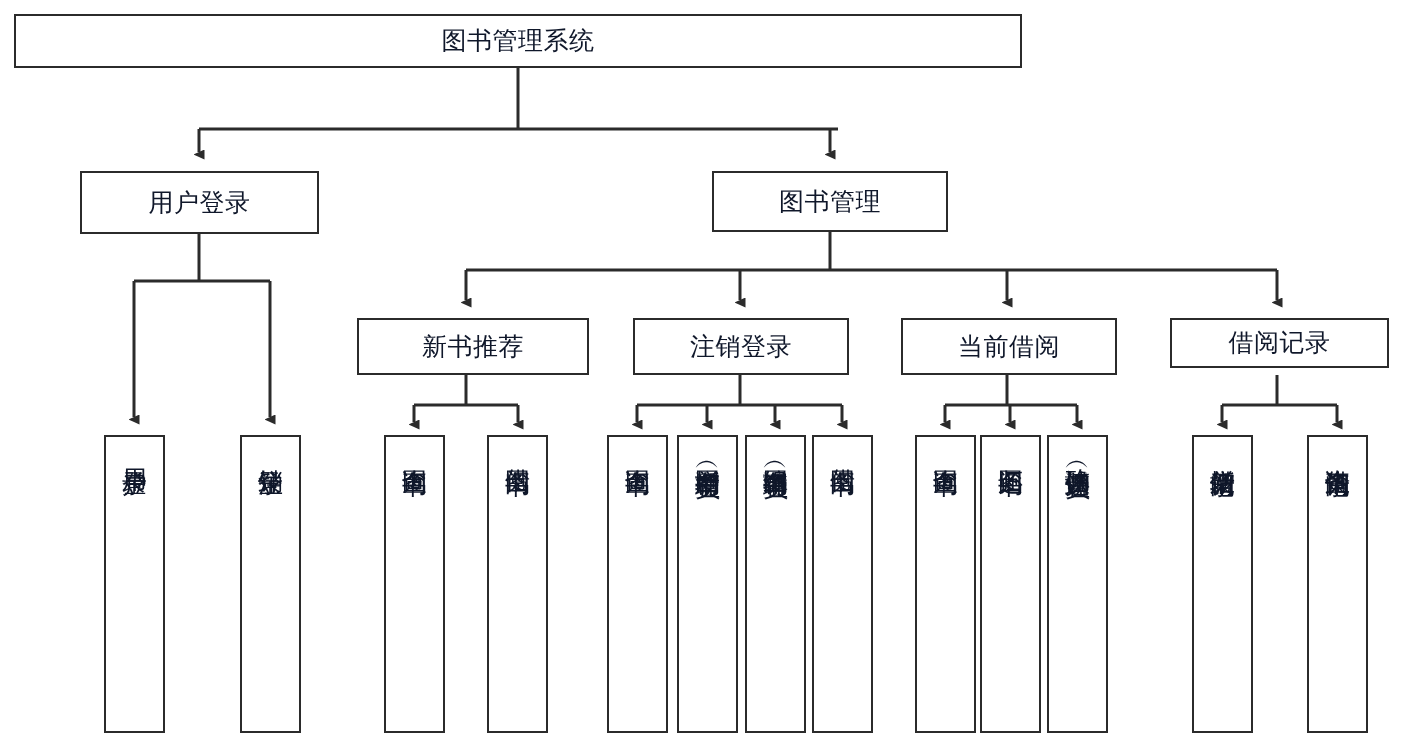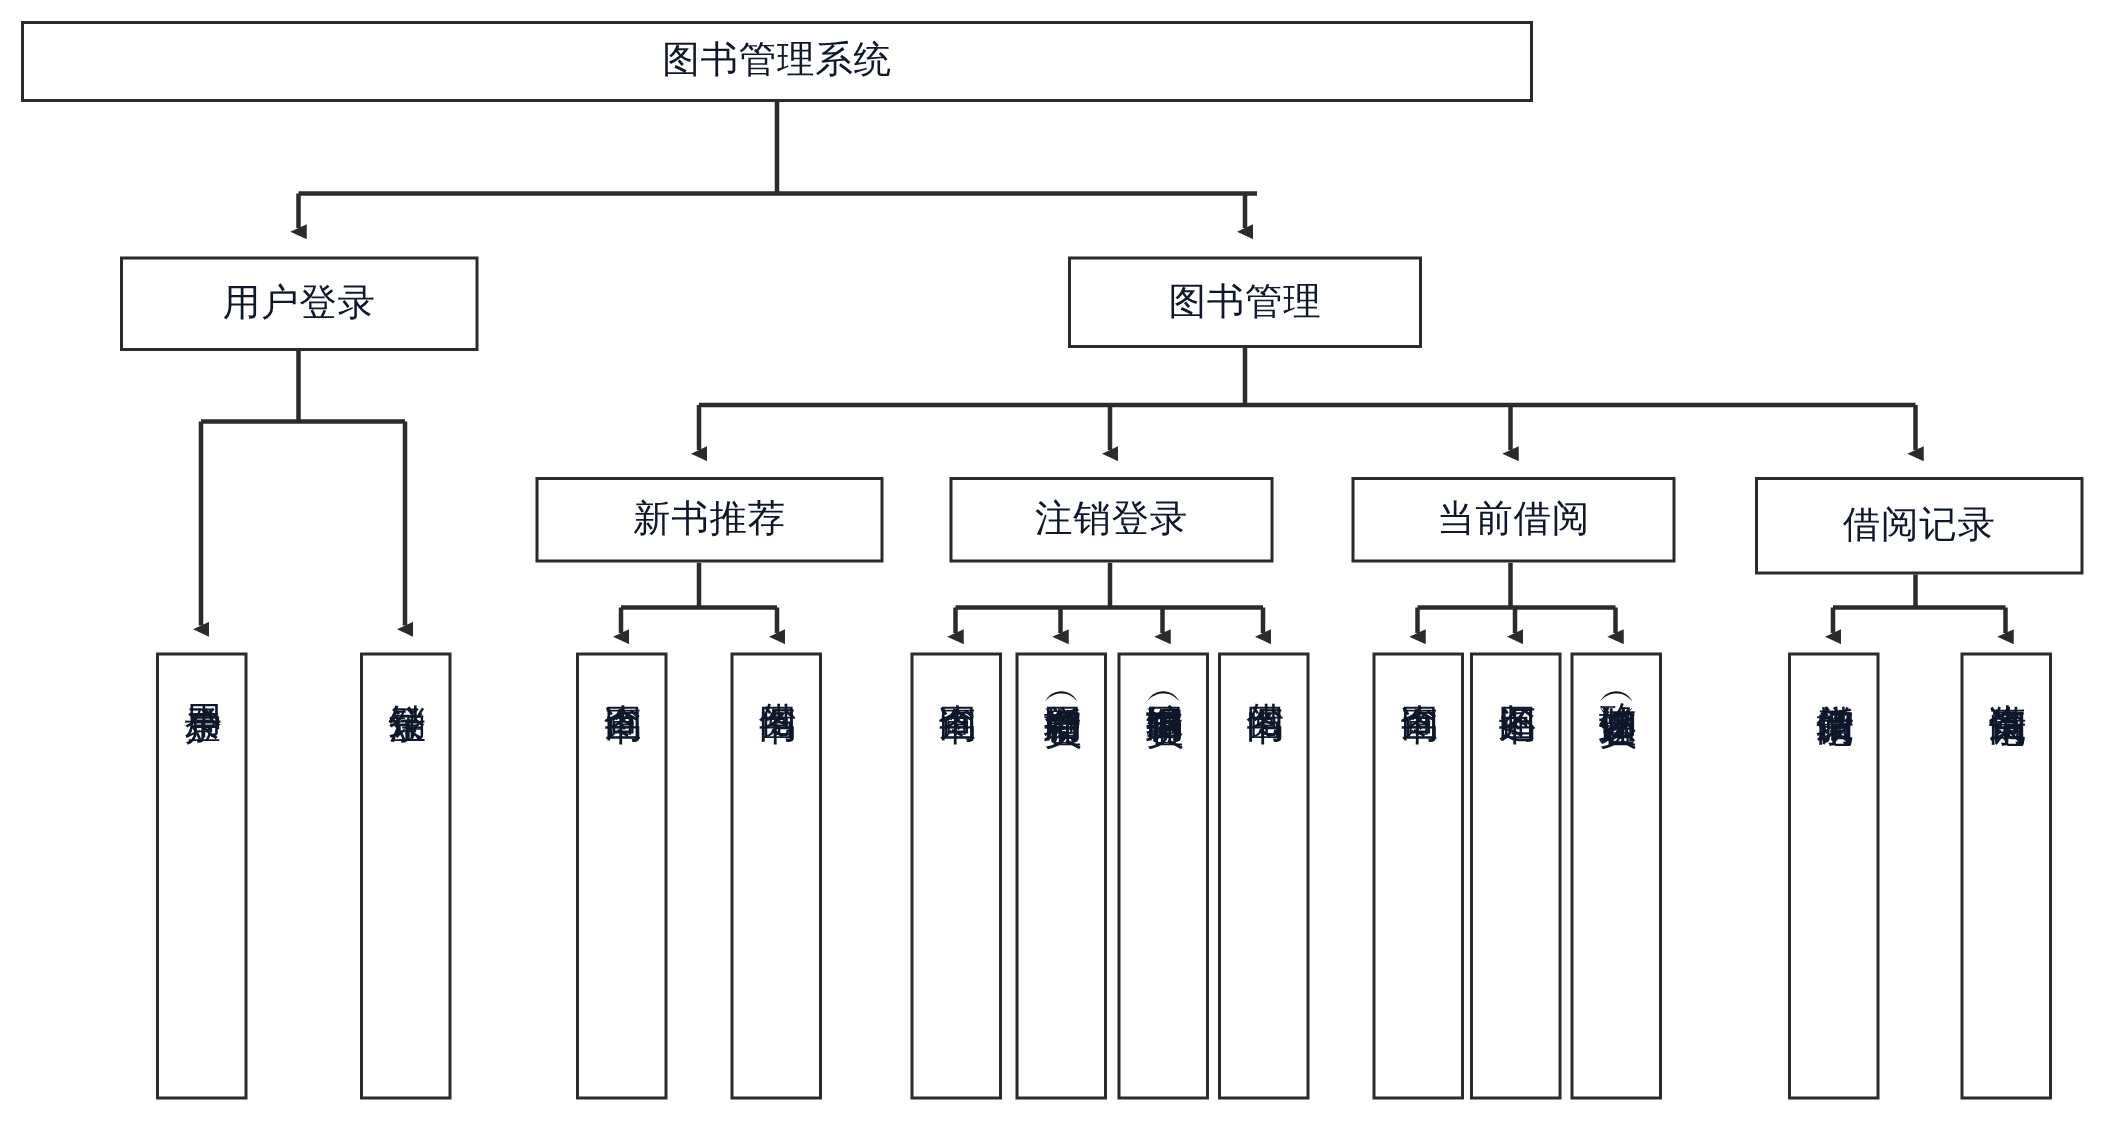--- a/index.html
+++ b/index.html
@@ -139,21 +139,21 @@
   </div>
 
   <div class="node h" style="left:633px; top:318px; width:216px; height:57px;">
     <span>注销登录</span>
   </div>
 
   <div class="node h" style="left:901px; top:318px; width:216px; height:57px;">
     <span>当前借阅</span>
   </div>
 
-  <div class="node h" style="left:1170px; top:318px; width:219px; height:65px;">
+  <div class="node h" style="left:1170px; top:318px; width:219px; height:50px;">
     <span>借阅记录</span>
   </div>
 
   <div class="node v" style="left:104px; top:435px; width:61px; height:298px;">
     <span class="vtext">用户登录</span>
   </div>
 
   <div class="node v" style="left:240px; top:435px; width:61px; height:298px;">
     <span class="vtext">注销登录</span>
   </div>

